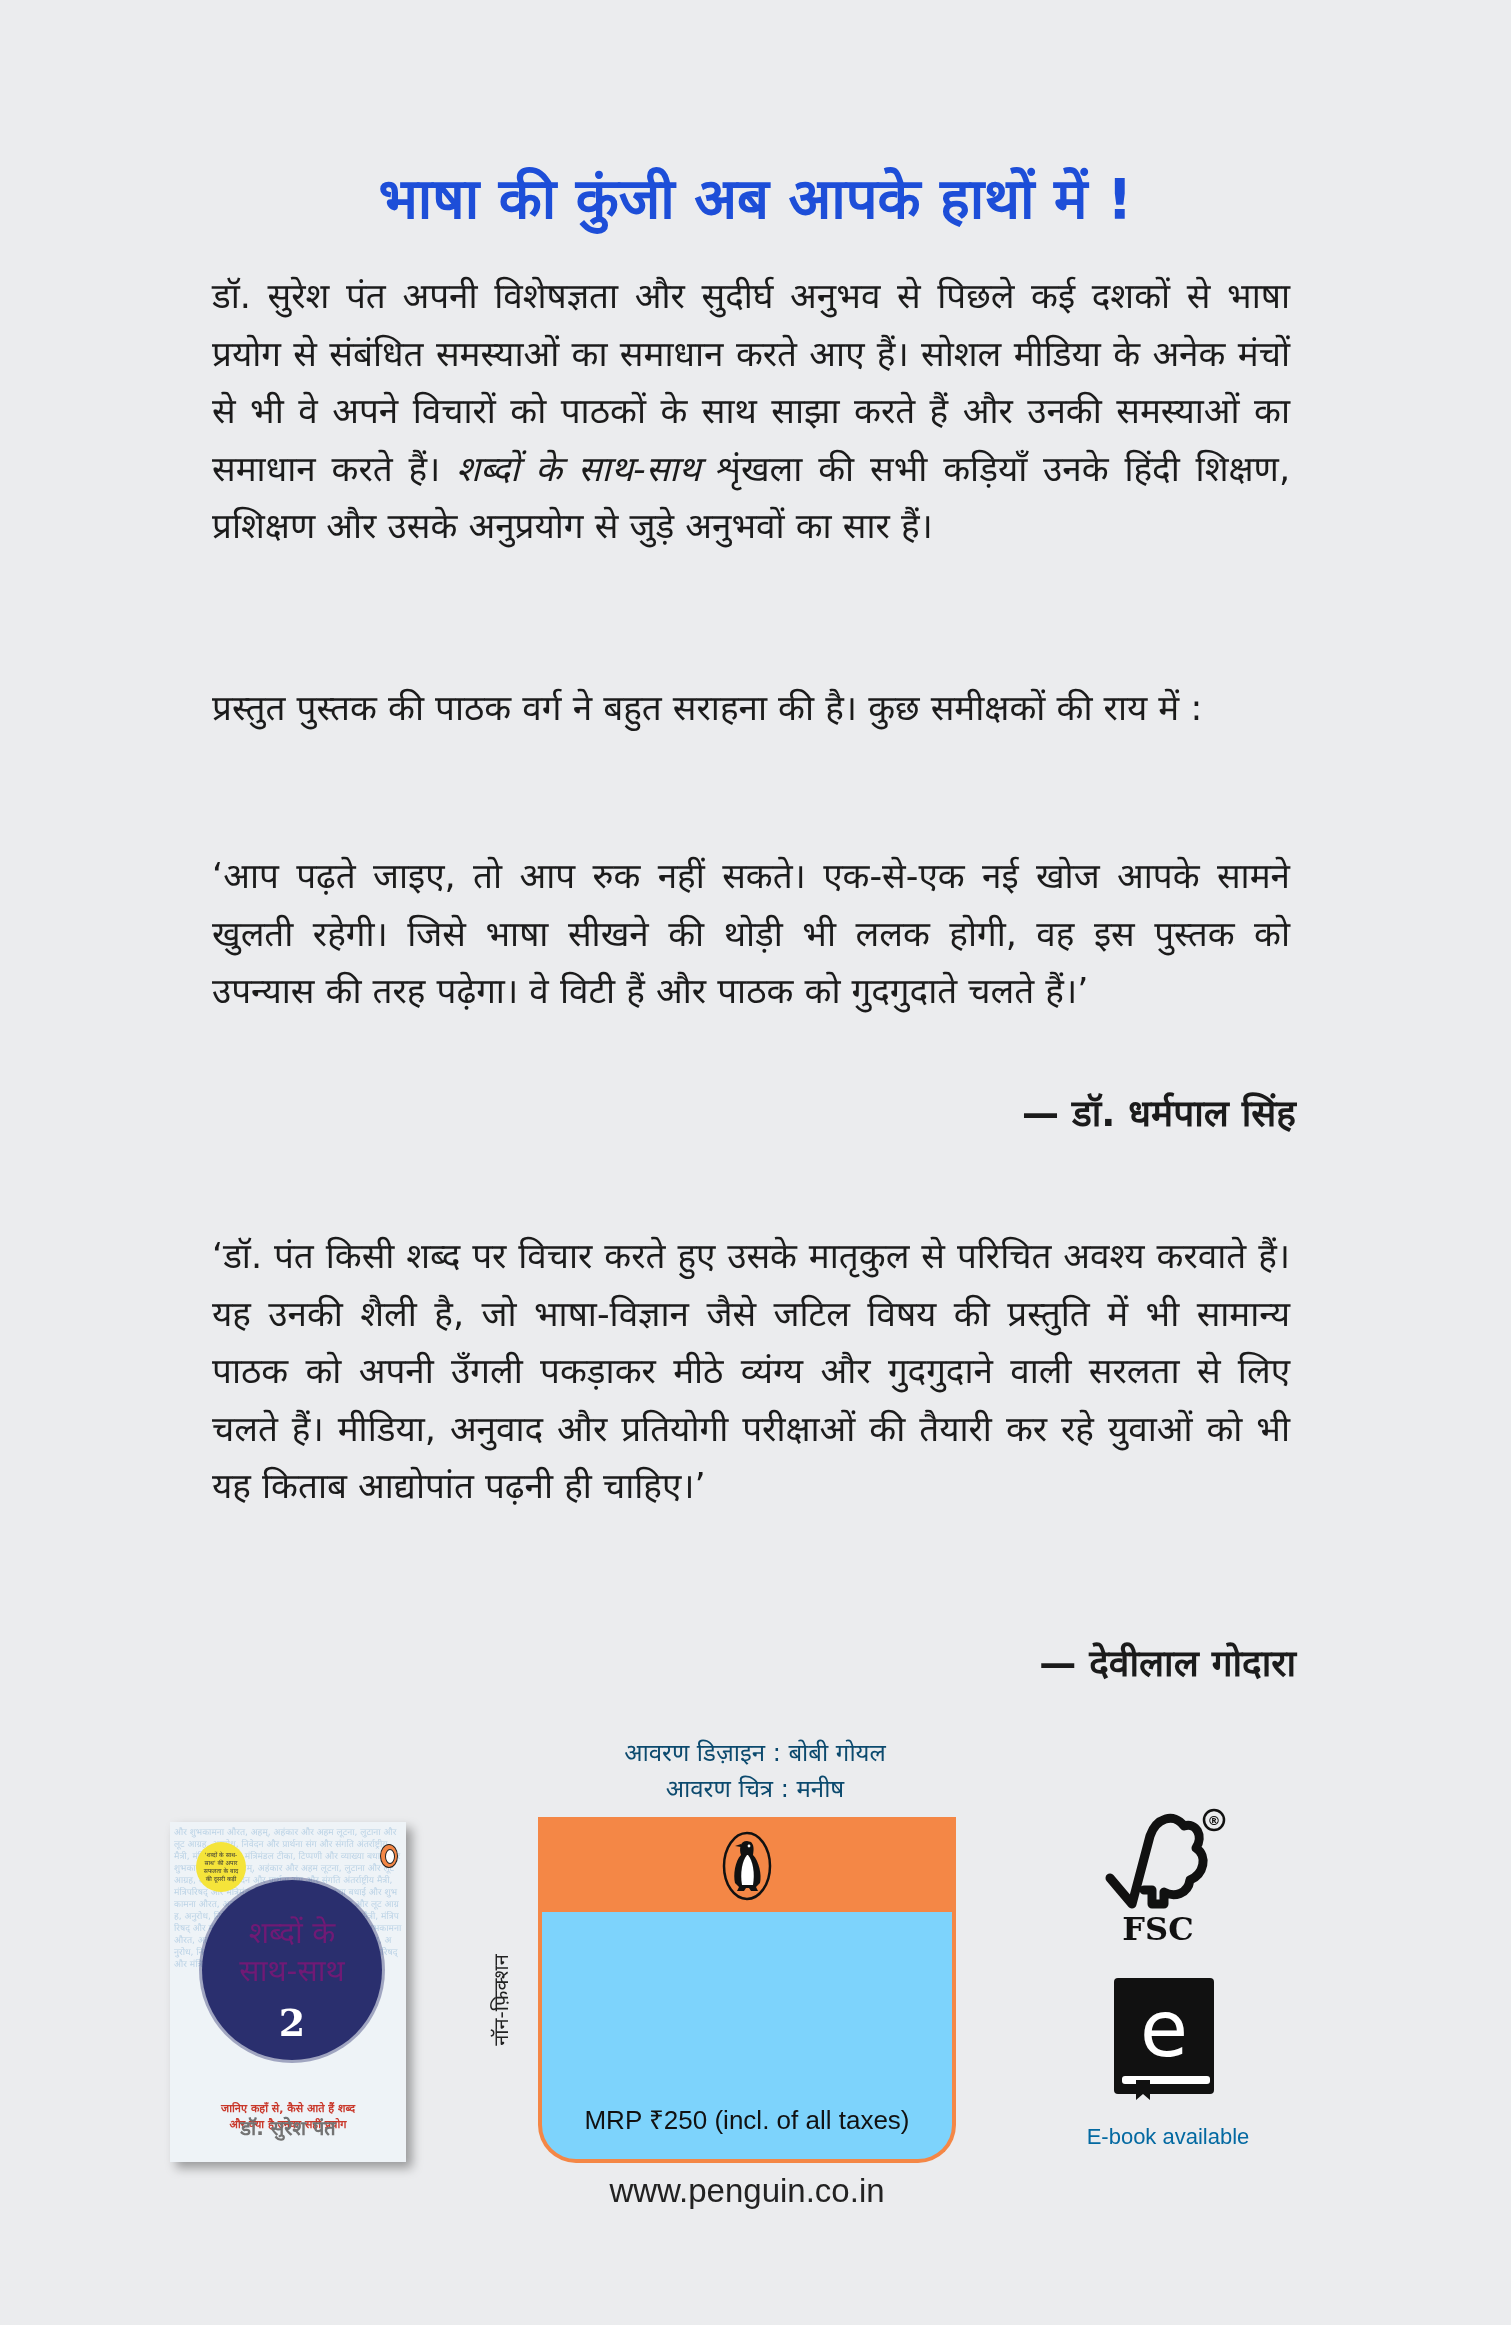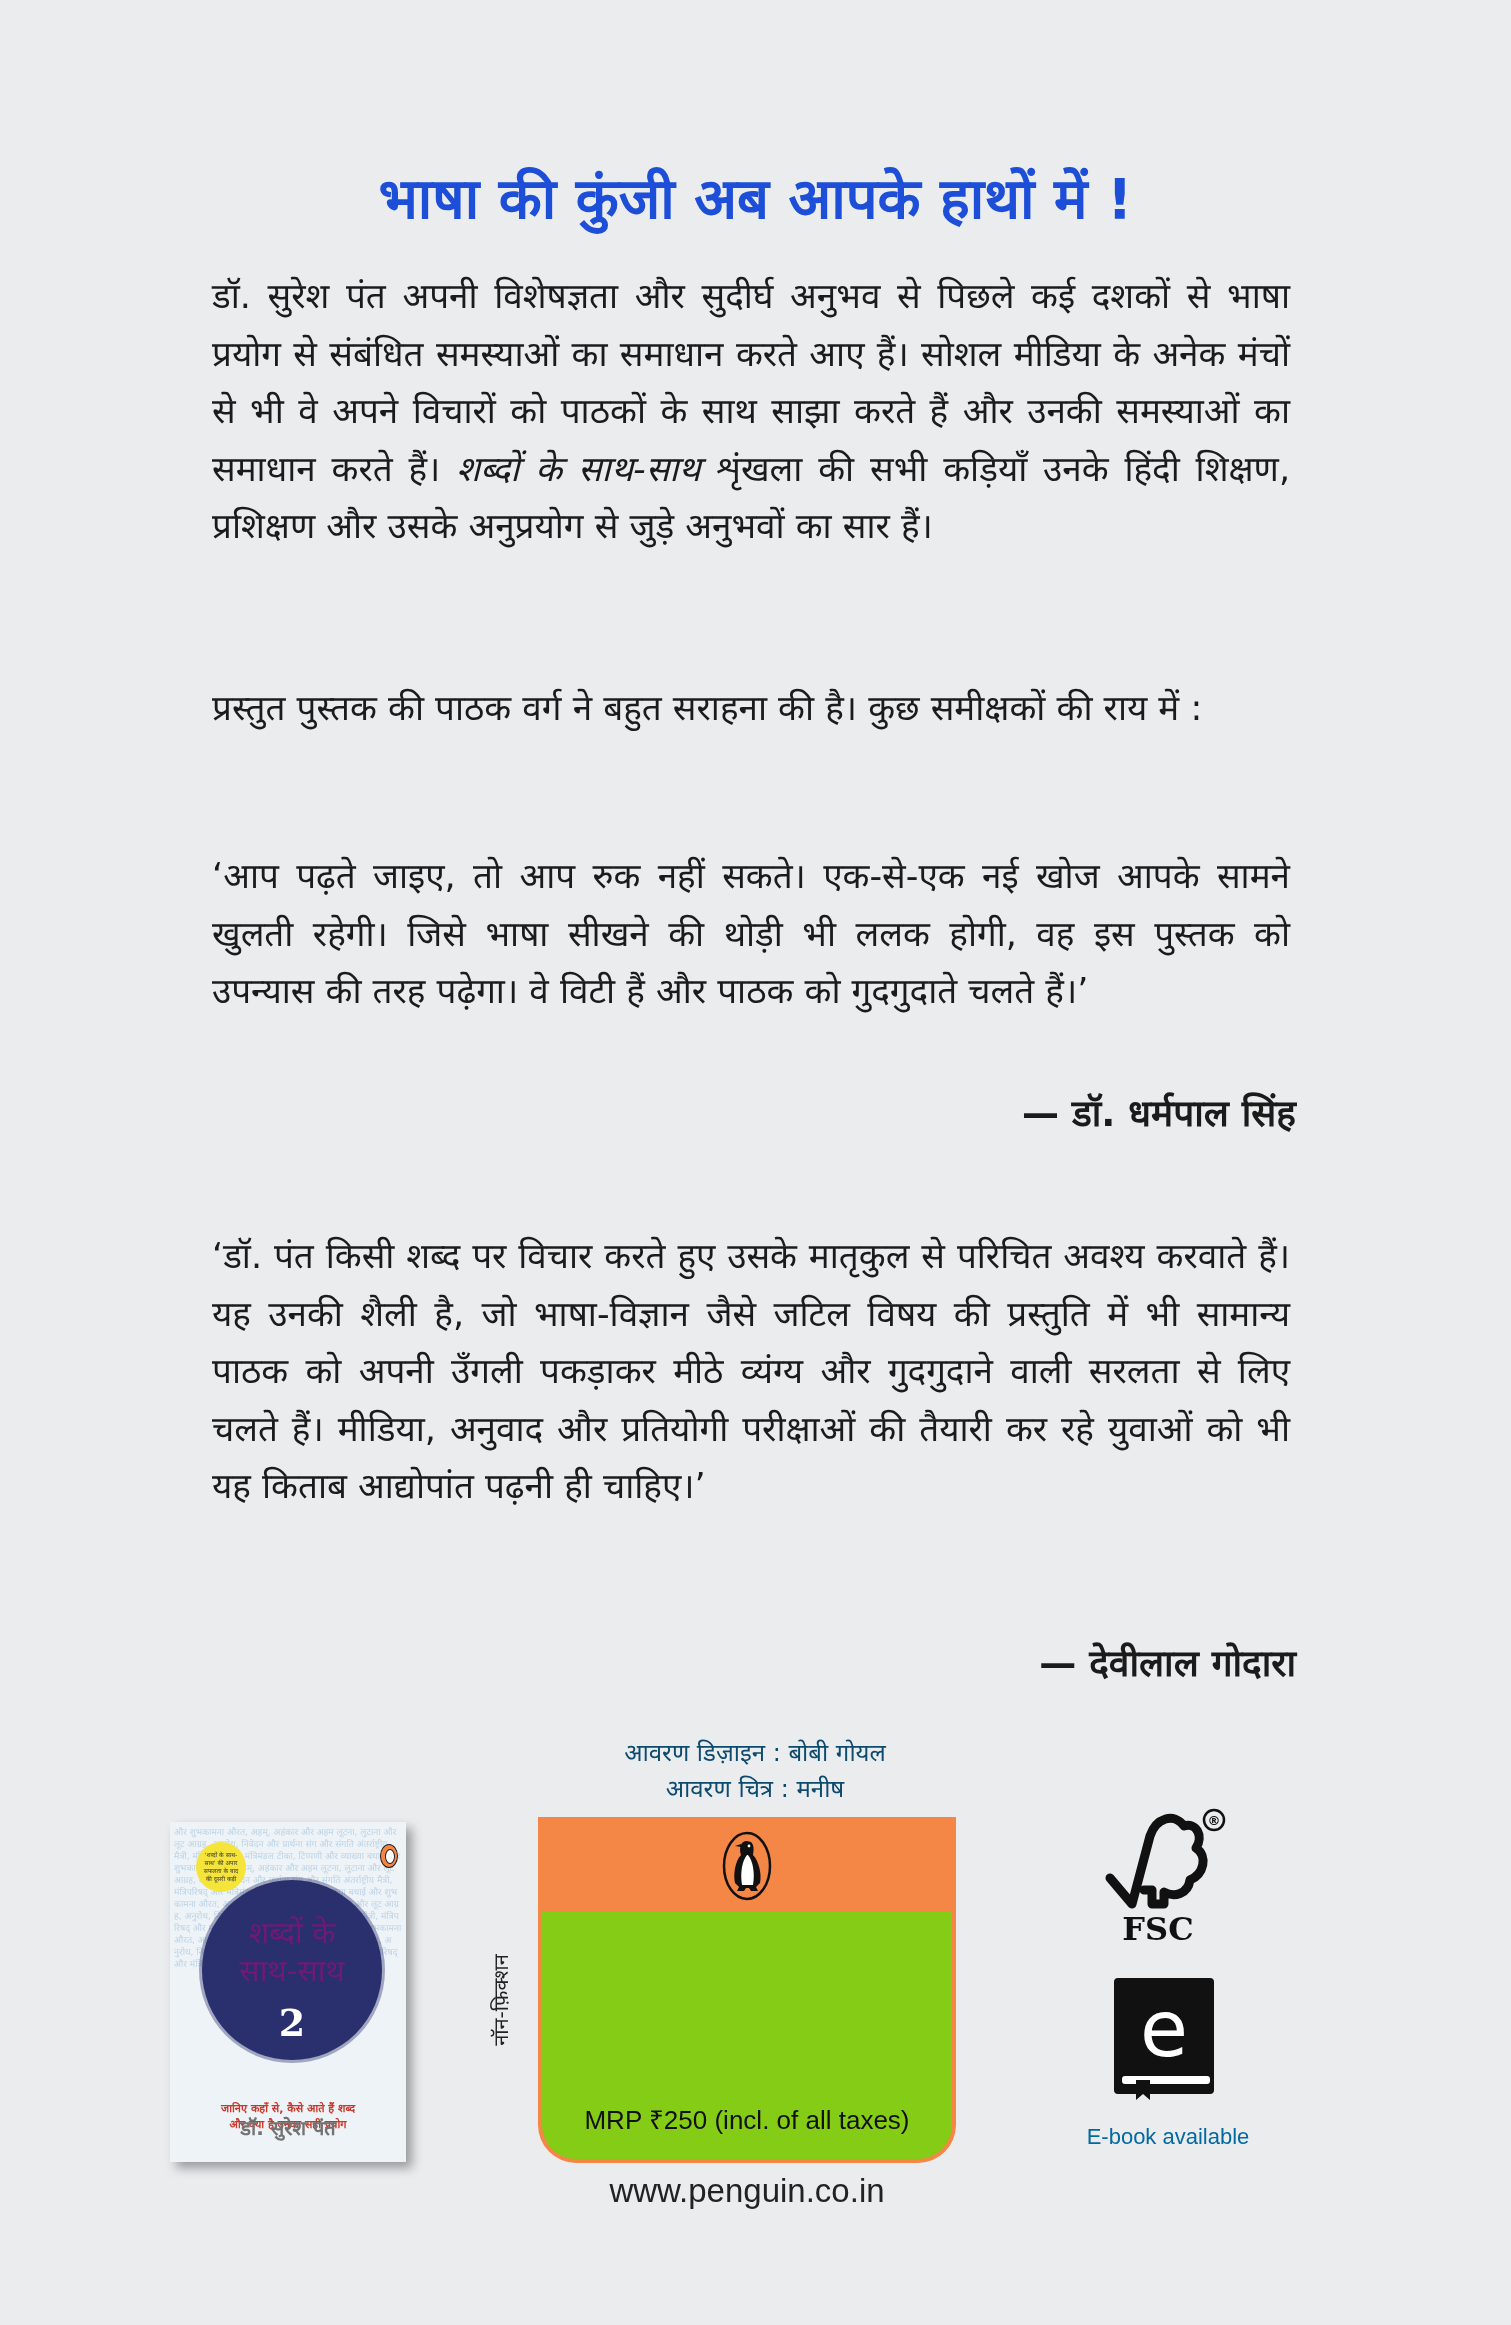--- a/index.html
+++ b/index.html
@@ -98,21 +98,21 @@
   }
   .genre span {
     position: absolute; left: 50%; top: 50%;
     transform: translate(-50%, -50%) rotate(-90deg);
     white-space: nowrap; font-size: 20px; color: #222;
   }
   .price-box {
     position: absolute; left: 538px; top: 1817px; width: 418px; height: 346px;
     border: 4px solid #F48746; border-top: none;
     border-radius: 0 0 38px 38px;
-    background: #84cc16; box-sizing: border-box; overflow: hidden;
+    background: #7dd3fc; box-sizing: border-box; overflow: hidden;
   }
   .price-band {
     position: absolute; left: 0; top: 0; width: 100%; height: 95px;
     background: #F48746;
   }
   .penguin-logo {
     position: absolute; left: 50%; top: 14px; transform: translateX(-50%);
     width: 50px; height: 70px;
   }
   .price-text {

